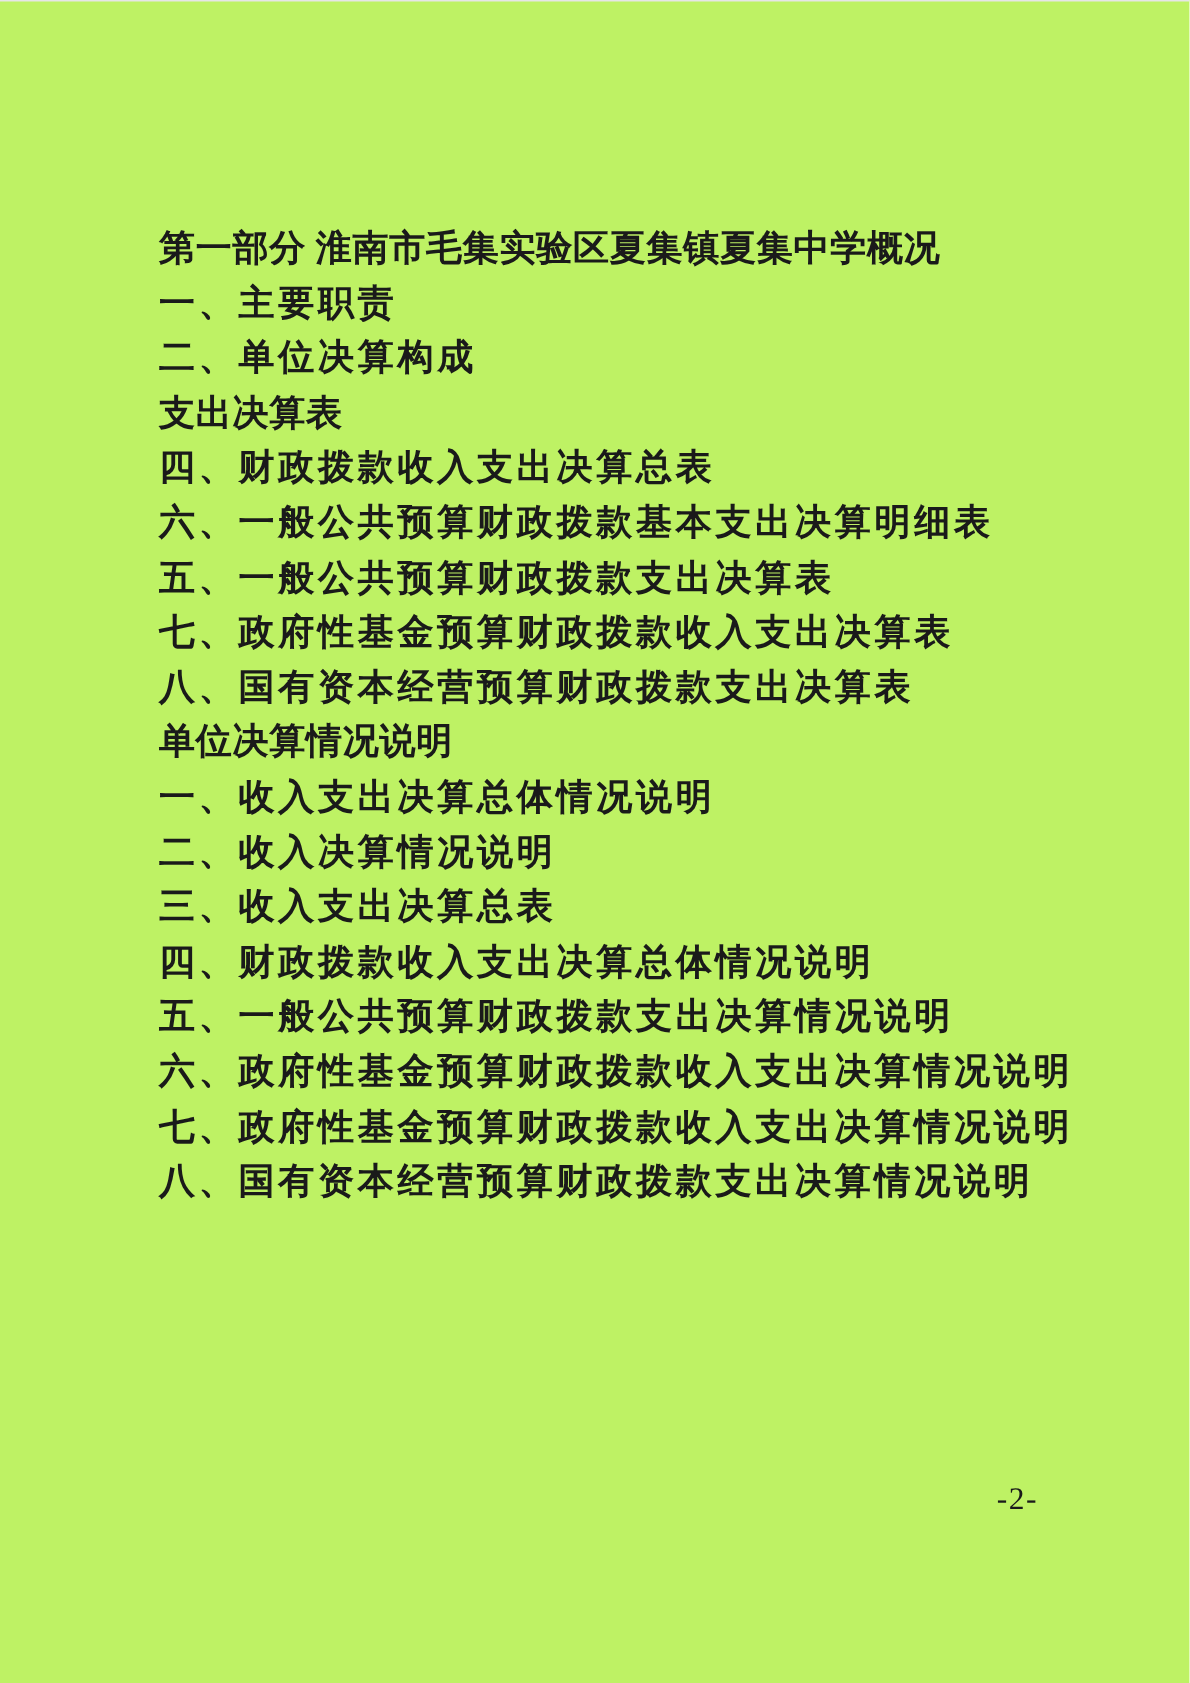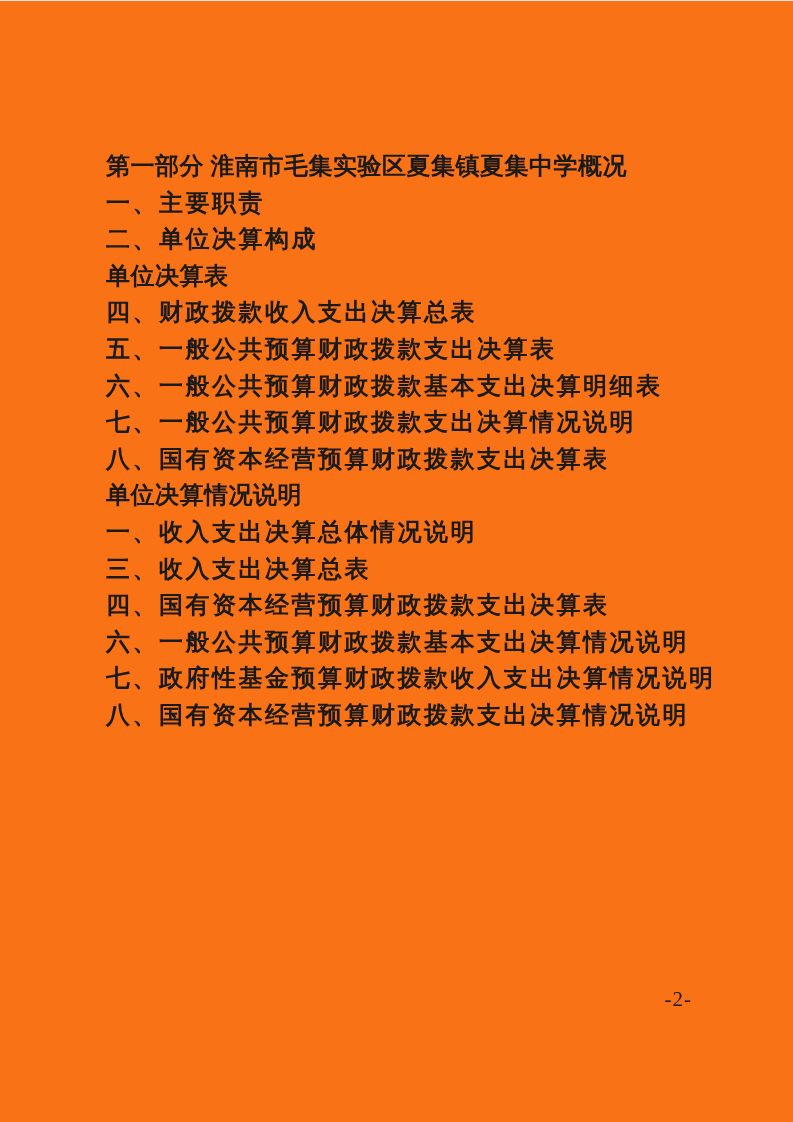--- a/index.html
+++ b/index.html
@@ -4,21 +4,21 @@
 <style>
   html, body {
     margin: 0;
     padding: 0;
     background: #ffffff;
   }
   .page {
     position: relative;
     width: 793px;
     height: 1122px;
-    background: #f97316;
+    background: #bef264;
     border-top: 1px solid #e6e6e6;
     box-sizing: border-box;
     font-family: "Liberation Serif", "DejaVu Serif", serif;
     color: #1a1a1a;
     overflow: hidden;
   }
   .toc {
     position: absolute;
     left: 106px;
     top: 147px;
@@ -57,34 +57,36 @@
 
   <div class="toc">
 
     <div class="section">
       <div class="line heading-line">第一部分 淮南市毛集实验区夏集镇夏集中学概况</div>
       <div class="line item-line">一、主要职责</div>
       <div class="line item-line">二、单位决算构成</div>
     </div>
 
     <div class="section">
-      <div class="line heading-line">单位决算表</div>
+      <div class="line heading-line">支出决算表</div>
       <div class="line item-line">四、财政拨款收入支出决算总表</div>
+      <div class="line item-line">六、一般公共预算财政拨款基本支出决算明细表</div>
       <div class="line item-line">五、一般公共预算财政拨款支出决算表</div>
-      <div class="line item-line">六、一般公共预算财政拨款基本支出决算明细表</div>
-      <div class="line item-line">七、一般公共预算财政拨款支出决算情况说明</div>
+      <div class="line item-line">七、政府性基金预算财政拨款收入支出决算表</div>
       <div class="line item-line">八、国有资本经营预算财政拨款支出决算表</div>
     </div>
 
     <div class="section">
       <div class="line heading-line">单位决算情况说明</div>
       <div class="line item-line">一、收入支出决算总体情况说明</div>
+      <div class="line item-line">二、收入决算情况说明</div>
       <div class="line item-line">三、收入支出决算总表</div>
-      <div class="line item-line">四、国有资本经营预算财政拨款支出决算表</div>
-      <div class="line item-line">六、一般公共预算财政拨款基本支出决算情况说明</div>
+      <div class="line item-line">四、财政拨款收入支出决算总体情况说明</div>
+      <div class="line item-line">五、一般公共预算财政拨款支出决算情况说明</div>
+      <div class="line item-line">六、政府性基金预算财政拨款收入支出决算情况说明</div>
       <div class="line item-line">七、政府性基金预算财政拨款收入支出决算情况说明</div>
       <div class="line item-line">八、国有资本经营预算财政拨款支出决算情况说明</div>
     </div>
 
   </div>
 
   <div class="page-number">-2-</div>
 
 </div>
 

